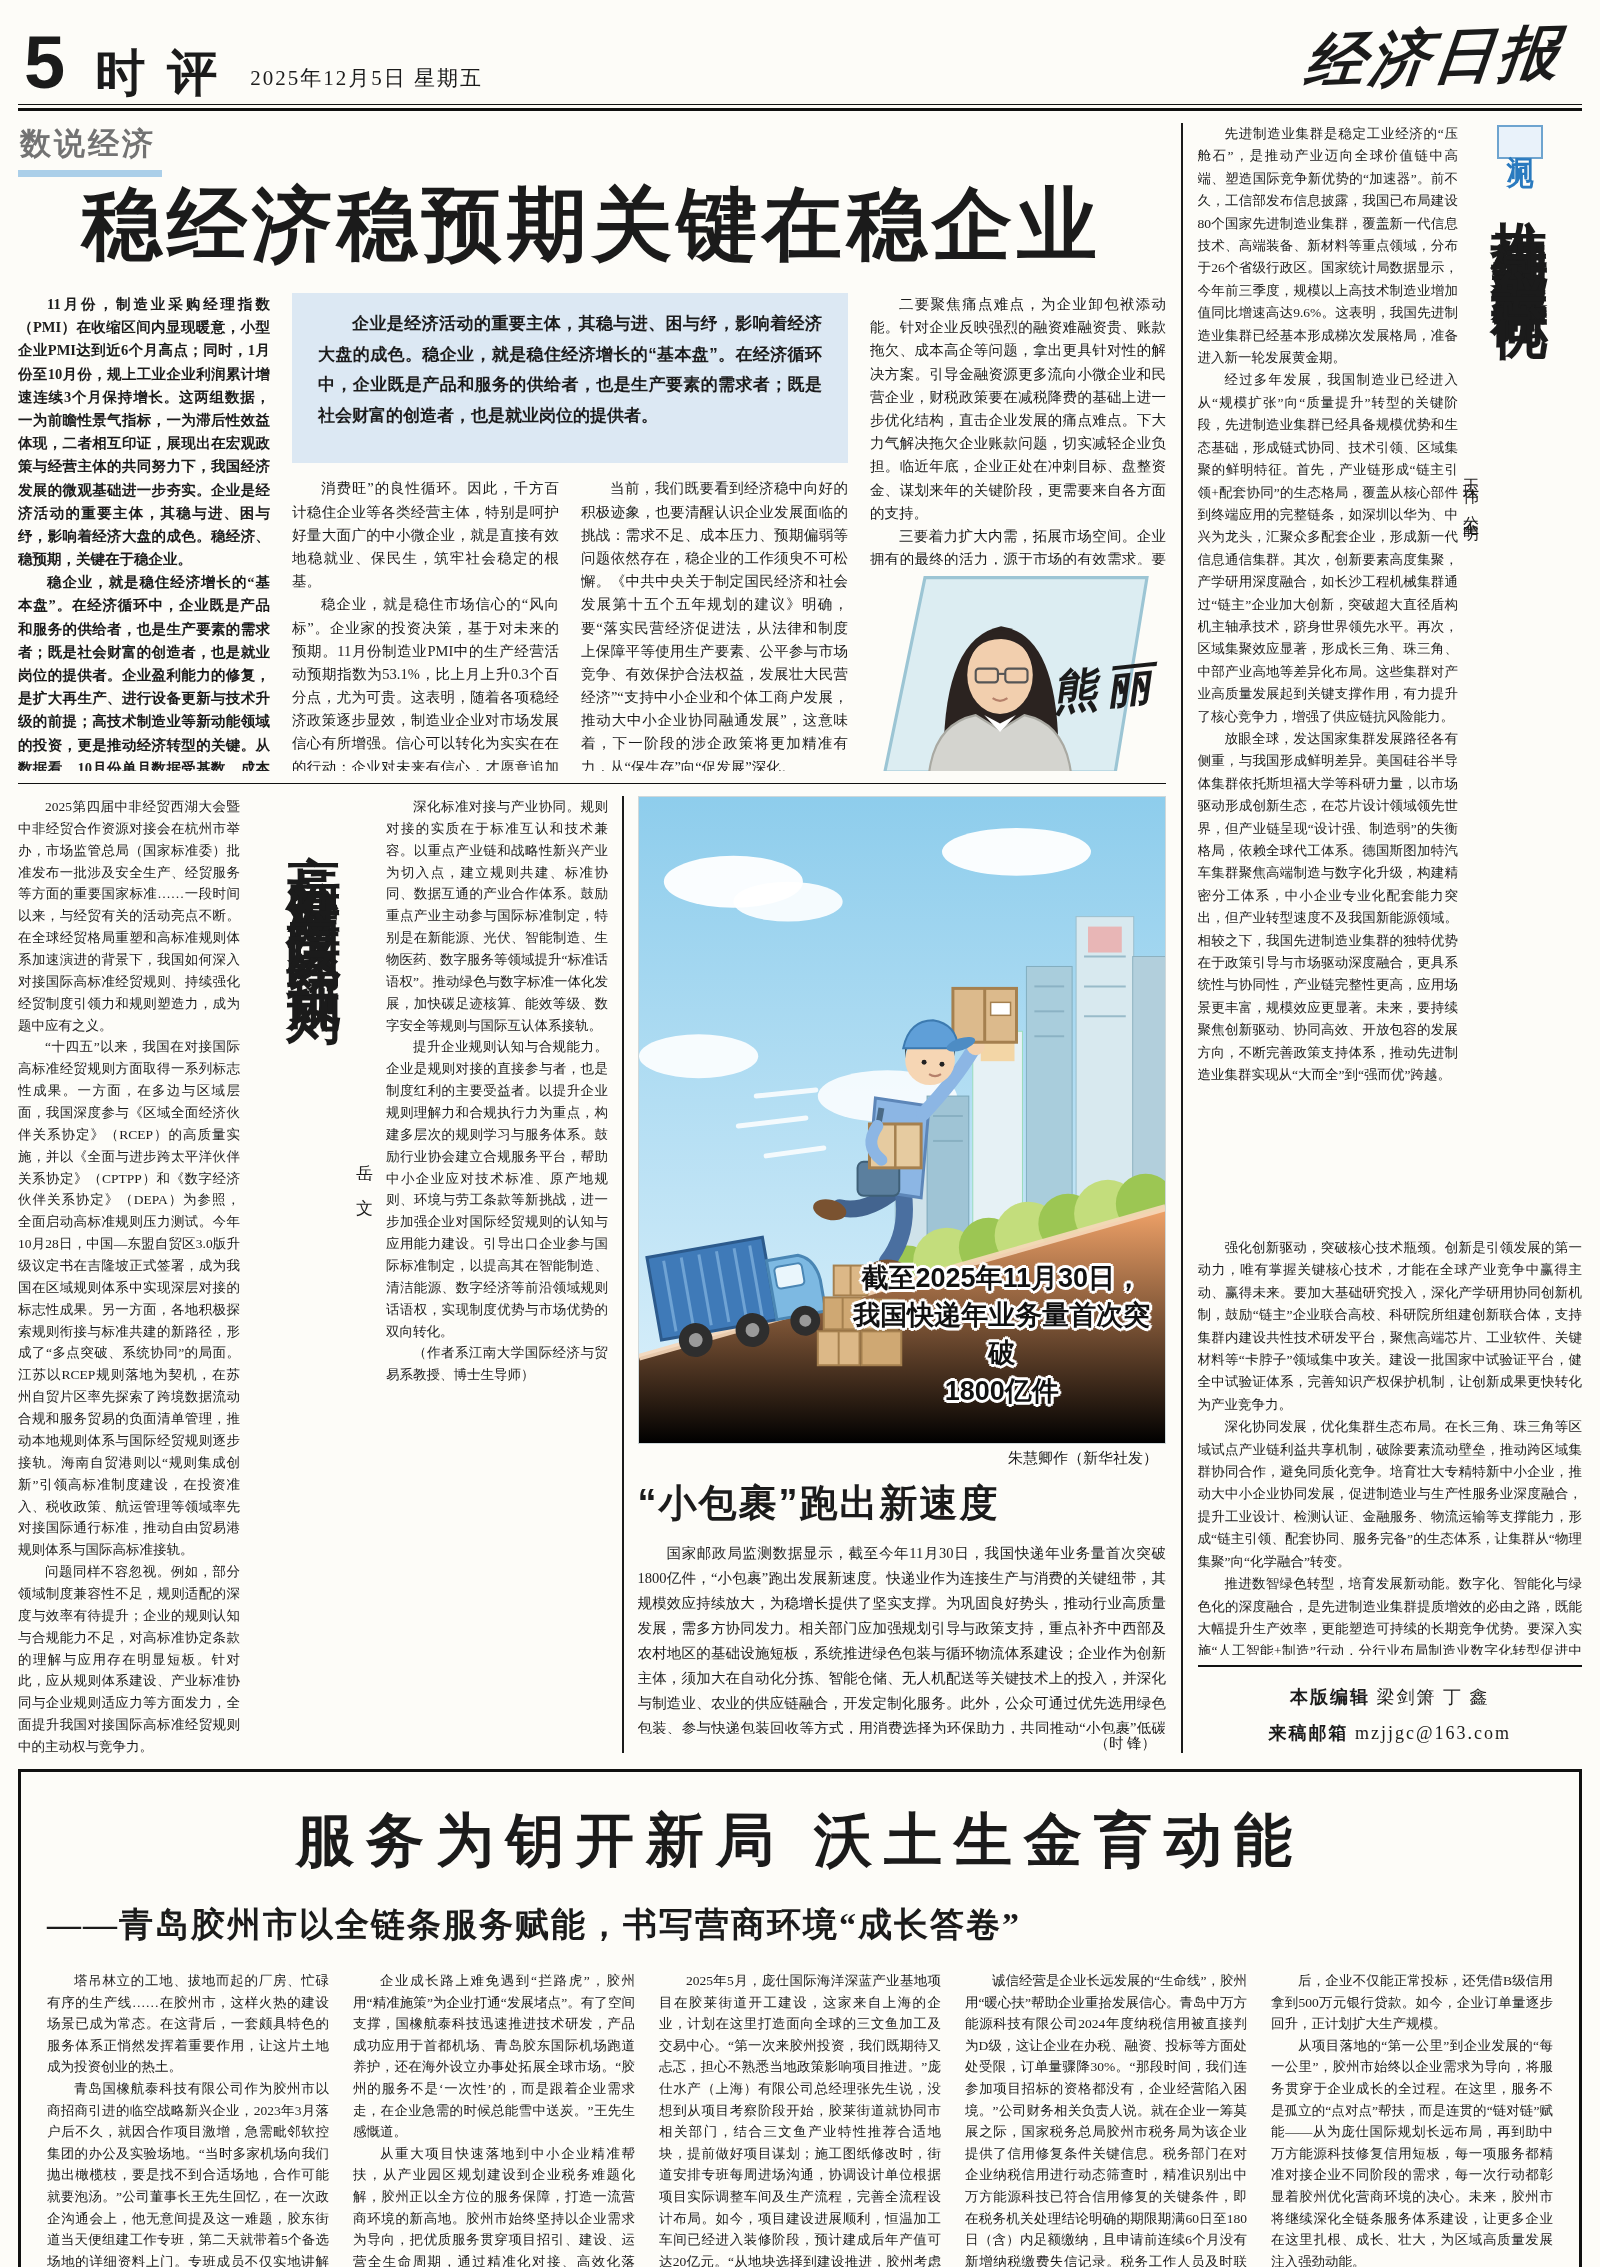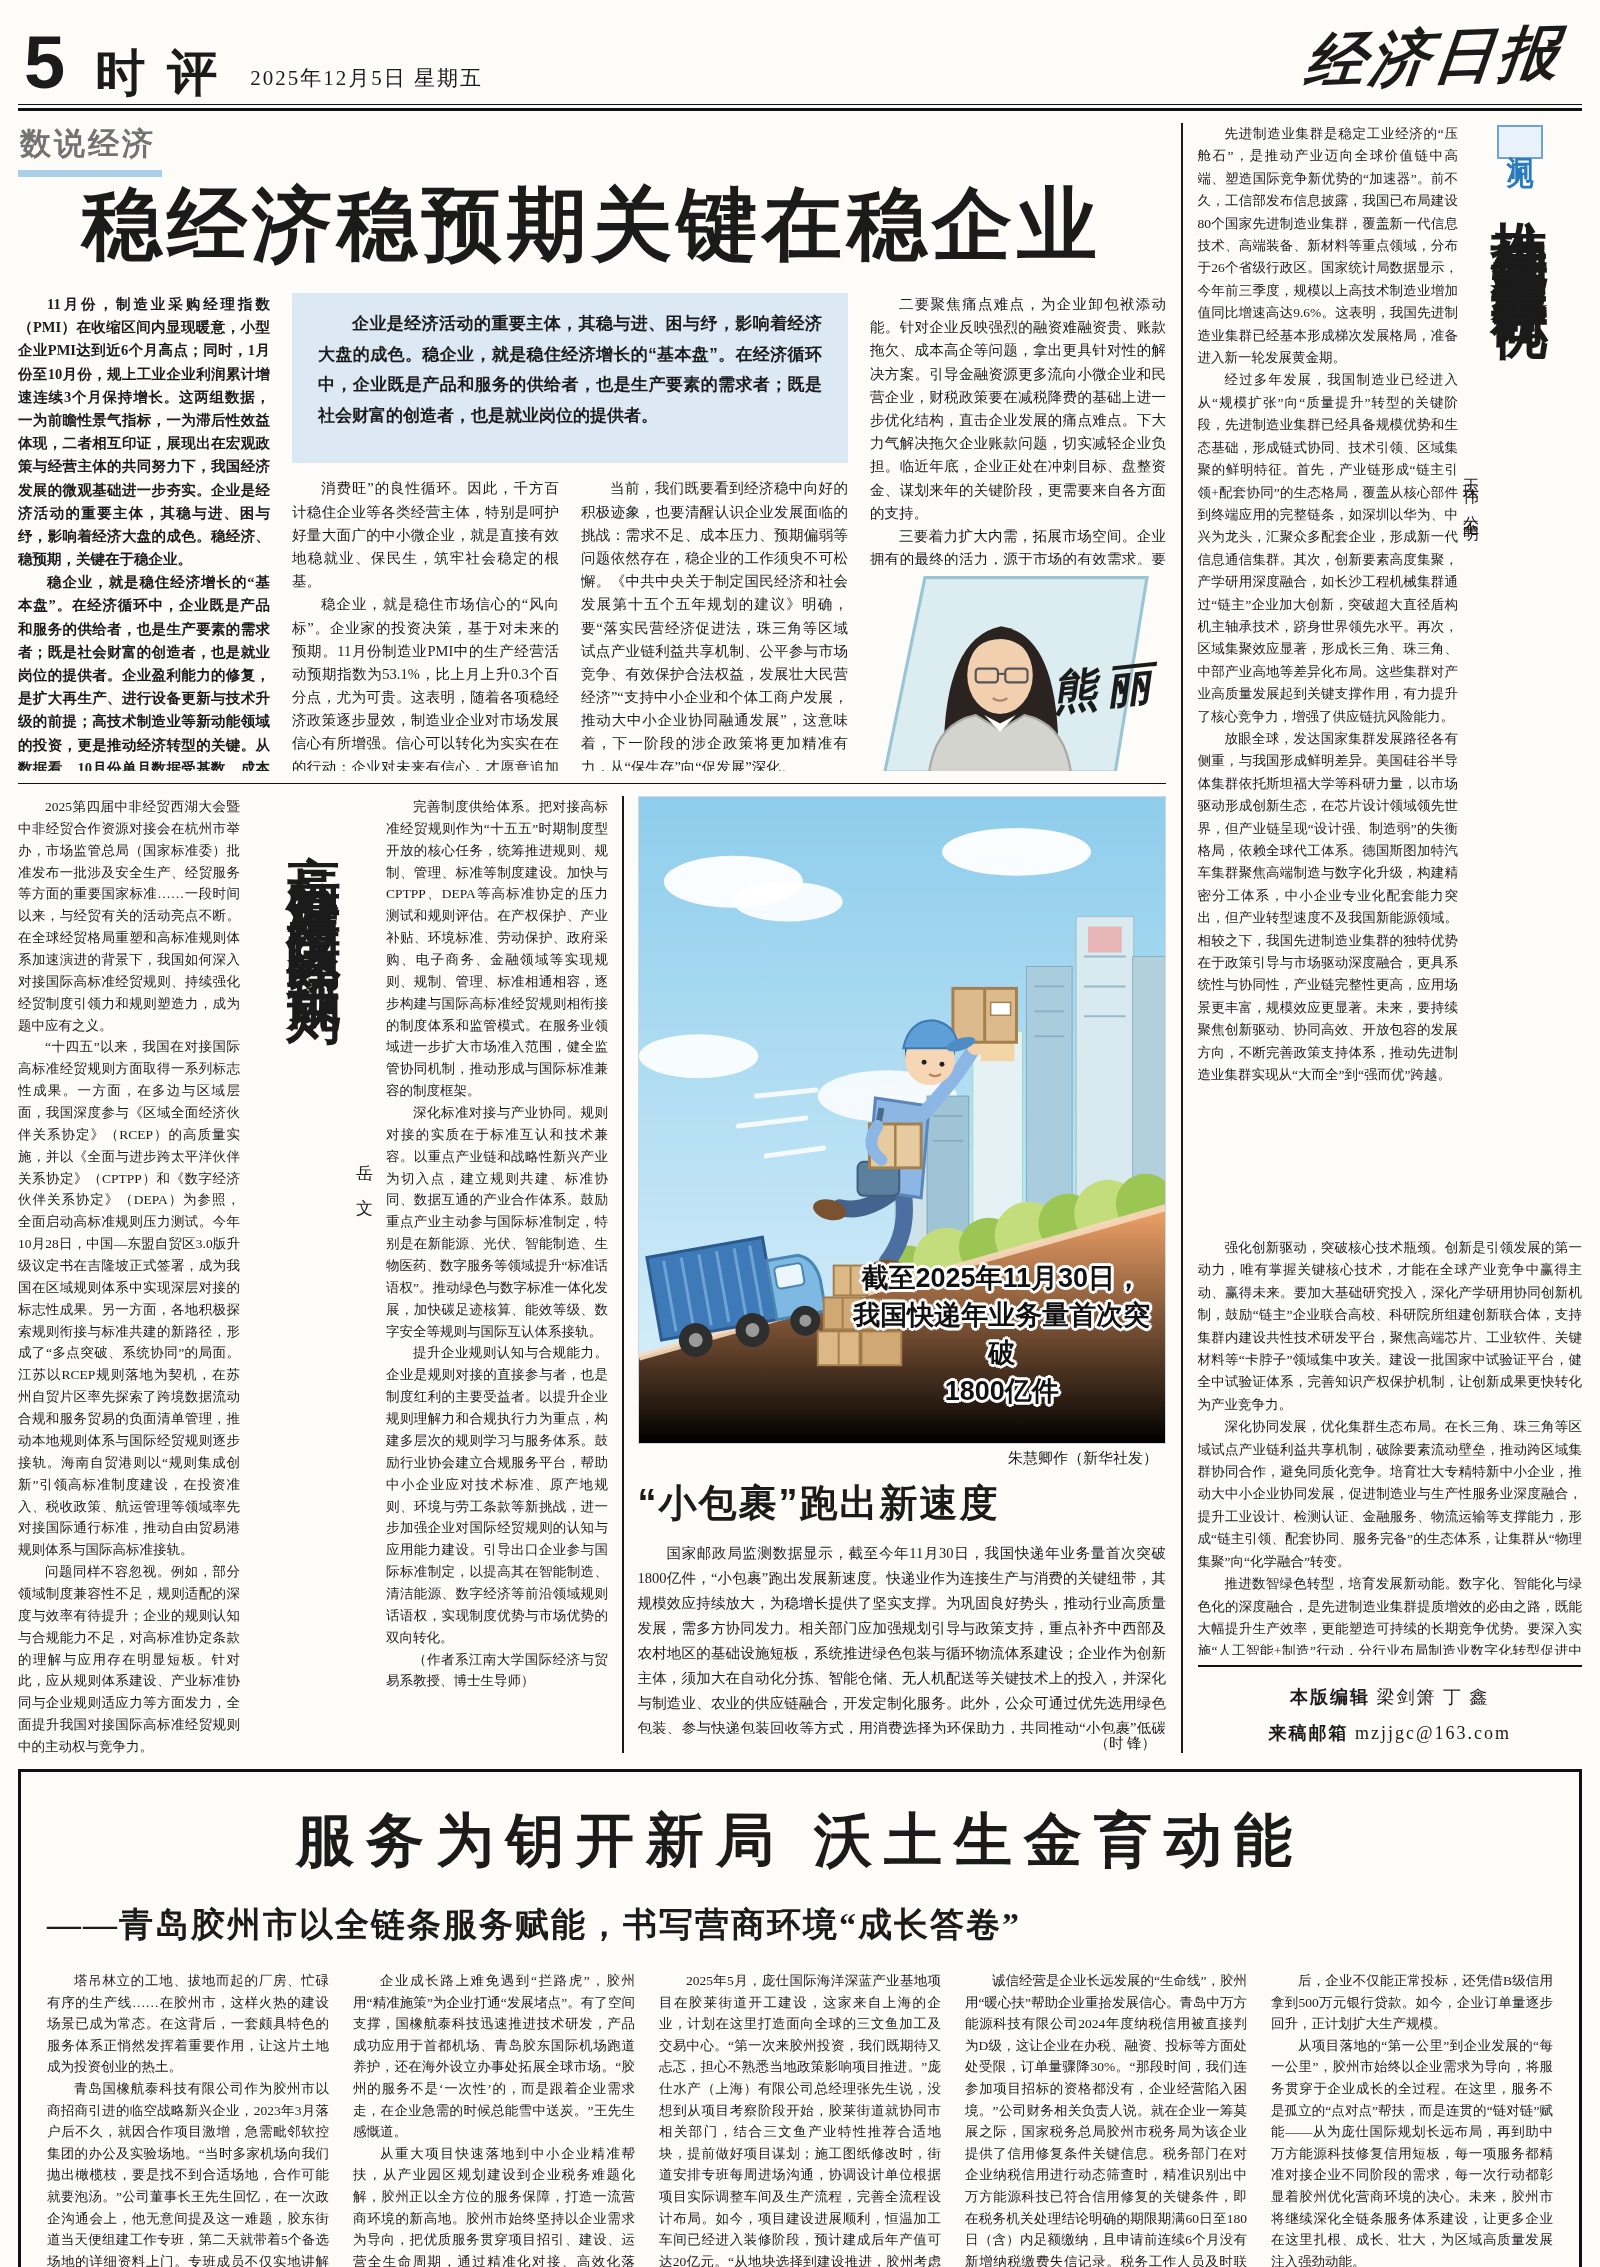--- a/index.html
+++ b/index.html
@@ -124,21 +124,21 @@
               <p>稳企业，就是稳住经济增长的“基本盘”。在经济循环中，企业既是产品和服务的供给者，也是生产要素的需求者；既是社会财富的创造者，也是就业岗位的提供者。企业盈利能力的修复，是扩大再生产、进行设备更新与技术升级的前提；高技术制造业等新动能领域的投资，更是推动经济转型的关键。从数据看，10月份单月数据受基数、成本等因素影响有所波动，但1月份至10月份工业企业利润累计增长1.9%，这表明企业的“造血”功能正在修复。</p>
             </div>
           <div class="ma-mid">
             <div class="lead-box">企业是经济活动的重要主体，其稳与进、困与纾，影响着经济大盘的成色。稳企业，就是稳住经济增长的“基本盘”。在经济循环中，企业既是产品和服务的供给者，也是生产要素的需求者；既是社会财富的创造者，也是就业岗位的提供者。</div>
             <div class="ma-mid-cols">
               <div class="body-col">
                   <p>消费旺”的良性循环。因此，千方百计稳住企业等各类经营主体，特别是呵护好量大面广的中小微企业，就是直接有效地稳就业、保民生，筑牢社会稳定的根基。</p>
                   <p>稳企业，就是稳住市场信心的“风向标”。企业家的投资决策，基于对未来的预期。11月份制造业PMI中的生产经营活动预期指数为53.1%，比上月上升0.3个百分点，尤为可贵。这表明，随着各项稳经济政策逐步显效，制造业企业对市场发展信心有所增强。信心可以转化为实实在在的行动：企业对未来有信心，才愿意追加投资、开拓市场、投入研发；员工对企业有信心，才会对职业发展与收入增长抱有期待，进而敢于消费。反之，如果企业预期悲观，则会收缩投资、暂停扩张，导致需求萎缩，经济承压。因此，稳预期，首要的就是稳企业。经济政策的出发点，最终都应体现在企业的活力提升和预期改善上。</p>
                 </div>
               <div class="body-col">
-                  <p>当前，我们既要看到经济稳中向好的积极迹象，也要清醒认识企业发展面临的挑战：需求不足、成本压力、预期偏弱等问题依然存在，稳企业的工作须臾不可松懈。《中共中央关于制定国民经济和社会发展第十五个五年规划的建议》明确，要“落实民营经济促进法，珠三角等区域试点产业链利益共享机制、公平参与市场竞争、有效保护合法权益，发展壮大民营经济”“支持中小企业和个体工商户发展，推动大中小企业协同融通发展”，这意味着，下一阶段的涉企政策将更加精准有力，从“保生存”向“促发展”深化。</p>
+                  <p>当前，我们既要看到经济稳中向好的积极迹象，也要清醒认识企业发展面临的挑战：需求不足、成本压力、预期偏弱等问题依然存在，稳企业的工作须臾不可松懈。《中共中央关于制定国民经济和社会发展第十五个五年规划的建议》明确，要“落实民营经济促进法，从法律和制度上保障平等使用生产要素、公平参与市场竞争、有效保护合法权益，发展壮大民营经济”“支持中小企业和个体工商户发展，推动大中小企业协同融通发展”，这意味着，下一阶段的涉企政策将更加精准有力，从“保生存”向“促发展”深化。</p>
                   <p>一要持续优化营商环境，让企业家安心谋发展。全面落实民营经济促进法，纵深推进全国统一大市场建设，消除隐性壁垒、减少微观干预、优化竞争秩序。保持政策连续性、稳定性与可预期性，让企业家能安心经营、放心投资、专心创新。</p>
                 </div>
             </div>
           </div>
           <div class="ma-col4">
             <div class="ma-col4-text body-col">
                 <p>二要聚焦痛点难点，为企业卸包袱添动能。针对企业反映强烈的融资难融资贵、账款拖欠、成本高企等问题，拿出更具针对性的解决方案。引导金融资源更多流向小微企业和民营企业，财税政策要在减税降费的基础上进一步优化结构，直击企业发展的痛点难点。下大力气解决拖欠企业账款问题，切实减轻企业负担。临近年底，企业正处在冲刺目标、盘整资金、谋划来年的关键阶段，更需要来自各方面的支持。</p>
                 <p>三要着力扩大内需，拓展市场空间。企业拥有的最终的活力，源于市场的有效需求。要通过增加居民收入、改善消费环境、创新消费场景、增强供需适配性等方式，充分释放国内需求的巨大潜力，为企业创造广阔发展天地。</p>
               </div>
             <div class="photo-block">
@@ -168,21 +168,20 @@
           <div class="std-col">
               <p>2025第四届中非经贸西湖大会暨中非经贸合作资源对接会在杭州市举办，市场监管总局（国家标准委）批准发布一批涉及安全生产、经贸服务等方面的重要国家标准……一段时间以来，与经贸有关的活动亮点不断。在全球经贸格局重塑和高标准规则体系加速演进的背景下，我国如何深入对接国际高标准经贸规则、持续强化经贸制度引领力和规则塑造力，成为题中应有之义。</p>
               <p>“十四五”以来，我国在对接国际高标准经贸规则方面取得一系列标志性成果。一方面，在多边与区域层面，我国深度参与《区域全面经济伙伴关系协定》（RCEP）的高质量实施，并以《全面与进步跨太平洋伙伴关系协定》（CPTPP）和《数字经济伙伴关系协定》（DEPA）为参照，全面启动高标准规则压力测试。今年10月28日，中国—东盟自贸区3.0版升级议定书在吉隆坡正式签署，成为我国在区域规则体系中实现深层对接的标志性成果。另一方面，各地积极探索规则衔接与标准共建的新路径，形成了“多点突破、系统协同”的局面。江苏以RCEP规则落地为契机，在苏州自贸片区率先探索了跨境数据流动合规和服务贸易的负面清单管理，推动本地规则体系与国际经贸规则逐步接轨。海南自贸港则以“规则集成创新”引领高标准制度建设，在投资准入、税收政策、航运管理等领域率先对接国际通行标准，推动自由贸易港规则体系与国际高标准接轨。</p>
               <p>问题同样不容忽视。例如，部分领域制度兼容性不足，规则适配的深度与效率有待提升；企业的规则认知与合规能力不足，对高标准协定条款的理解与应用存在明显短板。针对此，应从规则体系建设、产业标准协同与企业规则适应力等方面发力，全面提升我国对接国际高标准经贸规则中的主动权与竞争力。</p>
             </div>
           <div class="std-head-wrap">
             <div class="std-headline">高标准对接国际经贸规则</div>
             <div class="std-author">岳 文</div>
           </div>
           <div class="std-col">
-              <p>完善制度供给体系。把对接高标准经贸规则作为“十五五”时期制度型开放的核心任务，统筹推进规则、规制、管理、标准等制度建设。加快与CPTPP、DEPA等高标准协定的压力测试和规则评估。在产权保护、产业补贴、环境标准、劳动保护、政府采购、电子商务、金融领域等实现规则、规制、管理、标准相通相容，逐步构建与国际高标准经贸规则相衔接的制度体系和监管模式。在服务业领域进一步扩大市场准入范围，健全监管协同机制，推动形成与国际标准兼容的制度框架。</p>
               <p>深化标准对接与产业协同。规则对接的实质在于标准互认和技术兼容。以重点产业链和战略性新兴产业为切入点，建立规则共建、标准协同、数据互通的产业合作体系。鼓励重点产业主动参与国际标准制定，特别是在新能源、光伏、智能制造、生物医药、数字服务等领域提升“标准话语权”。推动绿色与数字标准一体化发展，加快碳足迹核算、能效等级、数字安全等规则与国际互认体系接轨。</p>
               <p>提升企业规则认知与合规能力。企业是规则对接的直接参与者，也是制度红利的主要受益者。以提升企业规则理解力和合规执行力为重点，构建多层次的规则学习与服务体系。鼓励行业协会建立合规服务平台，帮助中小企业应对技术标准、原产地规则、环境与劳工条款等新挑战，进一步加强企业对国际经贸规则的认知与应用能力建设。引导出口企业参与国际标准制定，以提高其在智能制造、清洁能源、数字经济等前沿领域规则话语权，实现制度优势与市场优势的双向转化。</p>
               <p>（作者系江南大学国际经济与贸易系教授、博士生导师）</p>
             </div>
         </div>
 
         <div class="mid-vrule"></div>
 
         <div class="parcel">
           <div class="cartoon">

